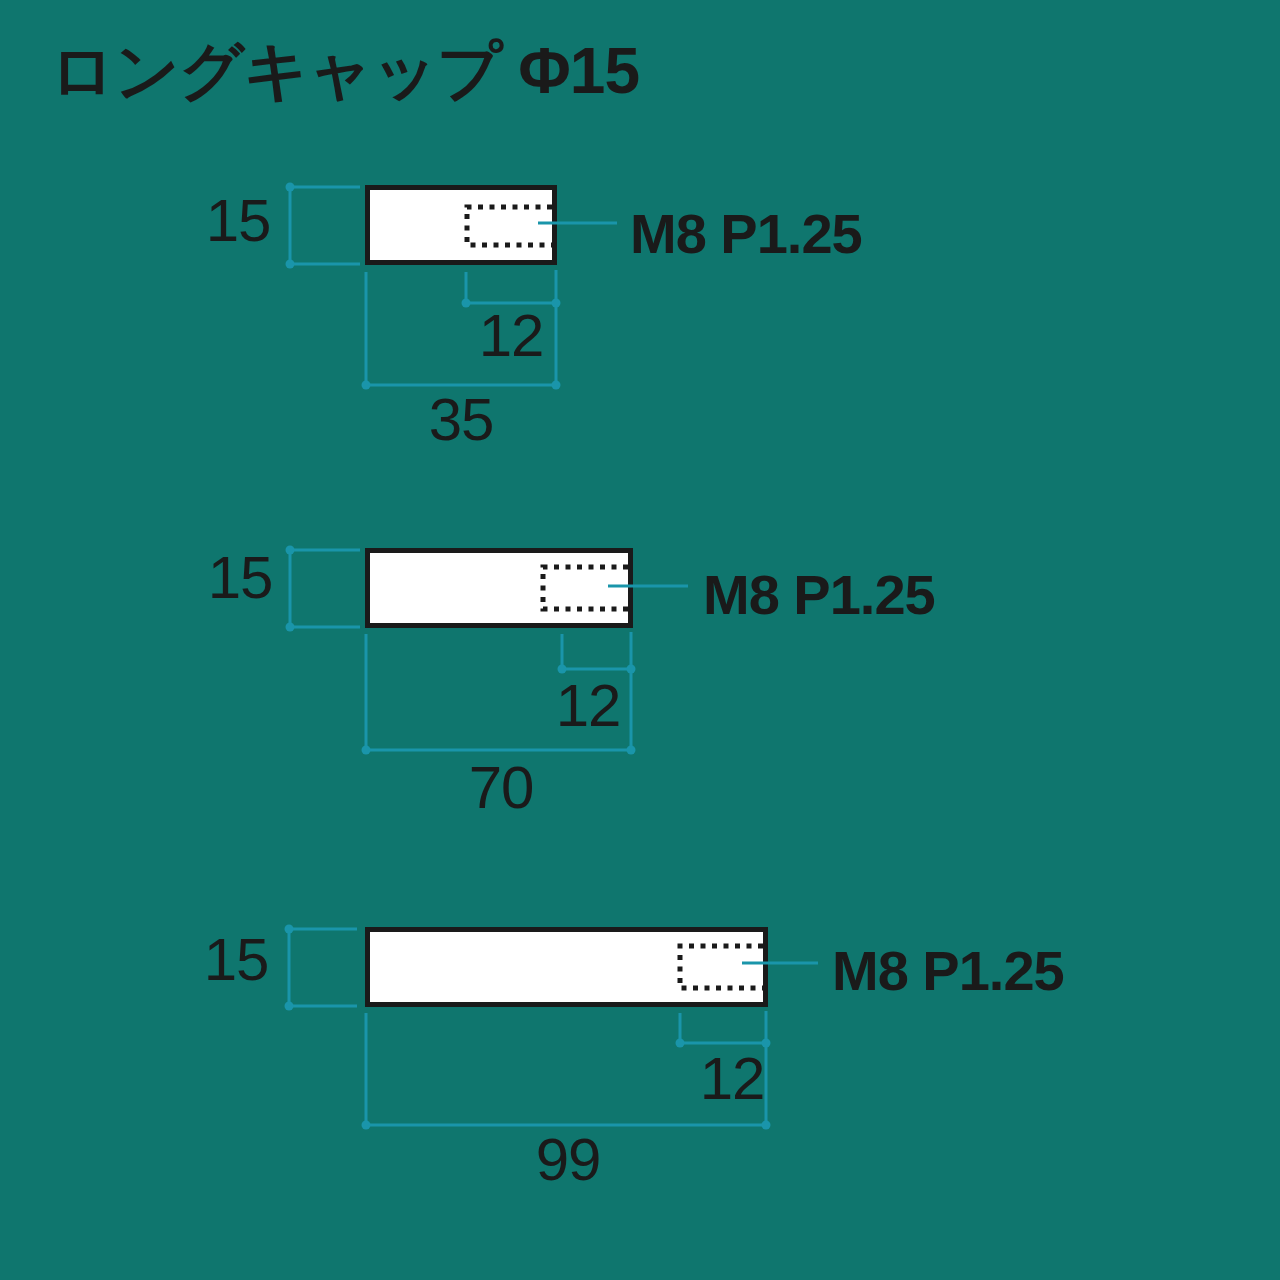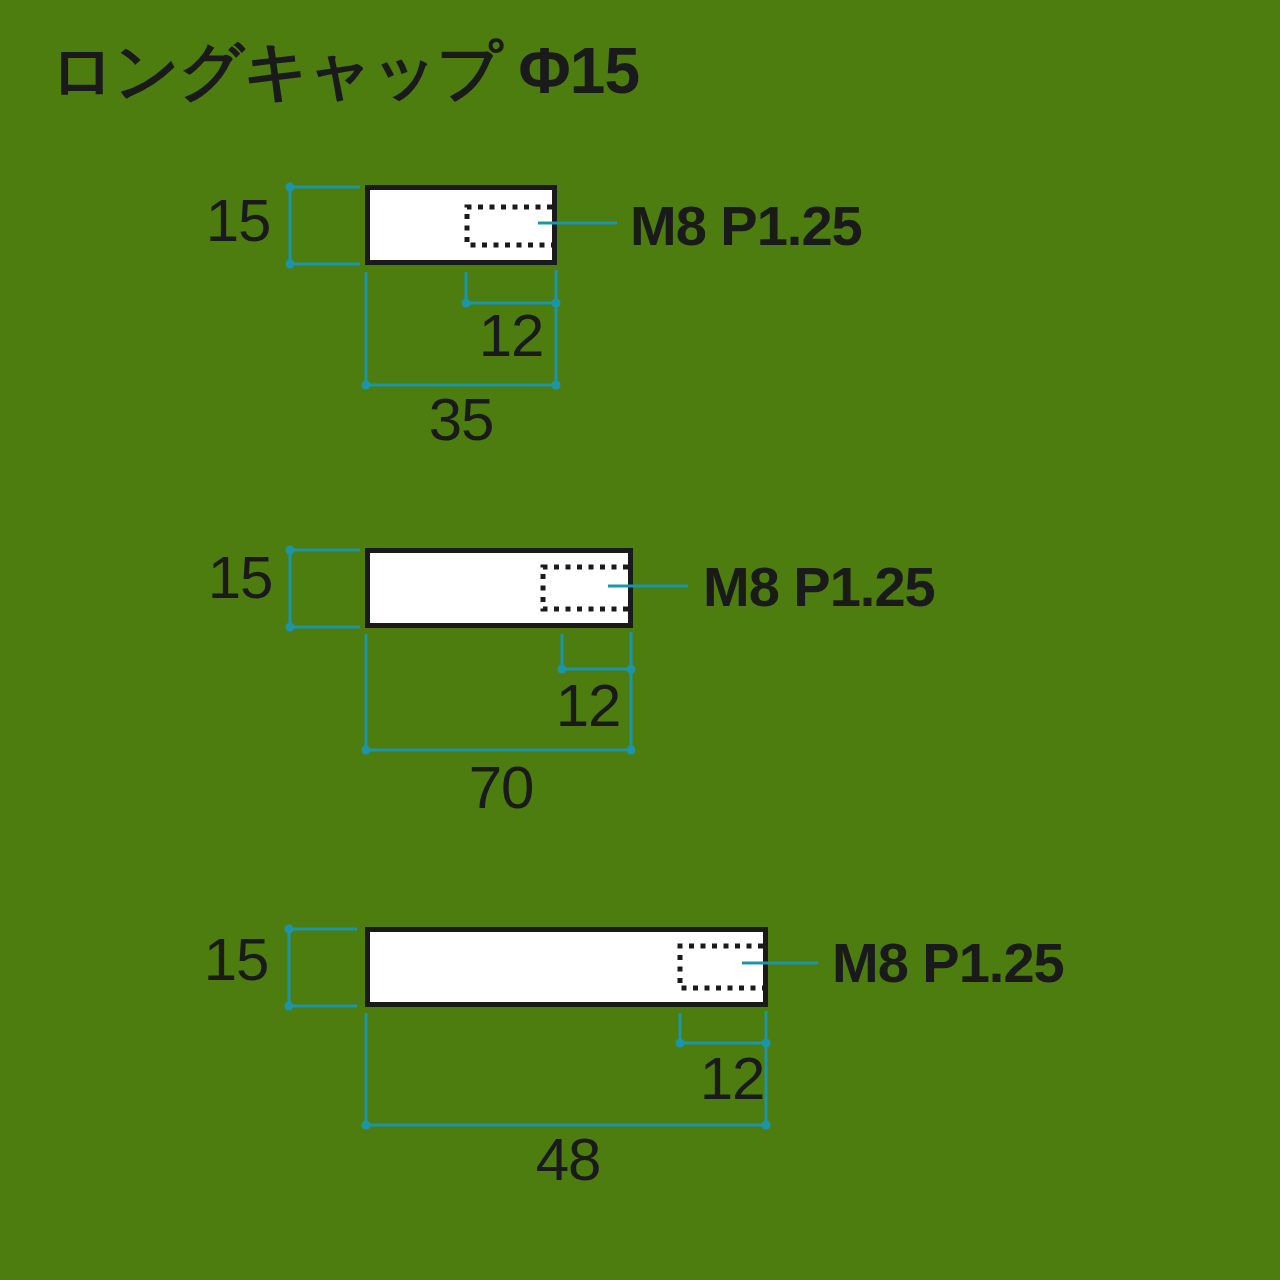--- a/index.html
+++ b/index.html
@@ -1,19 +1,19 @@
 <!DOCTYPE html>
 <html><head>
 <meta charset="utf-8">
 <style>
   html,body{margin:0;padding:0;background:#fff;}
   #canvas{
     position:relative;
     width:1280px;height:1280px;
-    background:#4d7c0f;
+    background:#0f766e;
     font-family:"Liberation Sans","DejaVu Sans",sans-serif;
     color:#1a1a1a;
     overflow:hidden;
   }
   #title{
     position:absolute;
     left:50px;top:28px;
     font-size:64px;
     font-weight:700;
     letter-spacing:-1px;
@@ -36,20 +36,21 @@
     line-height:1;
   }
   .thread-label{
     position:absolute;
     transform:translate(0,-50%);
     font-size:56px;
     font-weight:700;
     letter-spacing:-1px;
     white-space:nowrap;
     line-height:1;
+    margin-top:8px;
   }
 </style>
 </head>
 <body>
 
 <div id="canvas">
 
   <div id="title">ロングキャップ Φ15</div>
 
   <svg id="drawing-svg" width="1280" height="1280" viewBox="0 0 1280 1280">
@@ -129,16 +130,16 @@
   <div class="dim-label" style="left:461px;top:420px;">35</div>
   <div class="thread-label" style="left:630px;top:226px;">M8 P1.25</div>
 
   <div class="dim-label" style="left:240px;top:578px;">15</div>
   <div class="dim-label" style="left:588px;top:706px;">12</div>
   <div class="dim-label" style="left:501px;top:788px;">70</div>
   <div class="thread-label" style="left:703px;top:587px;">M8 P1.25</div>
 
   <div class="dim-label" style="left:236px;top:960px;">15</div>
   <div class="dim-label" style="left:732px;top:1079px;">12</div>
-  <div class="dim-label" style="left:568px;top:1160px;">48</div>
+  <div class="dim-label" style="left:568px;top:1160px;">99</div>
   <div class="thread-label" style="left:832px;top:963px;">M8 P1.25</div>
 
 </div>
 
 </body></html>

